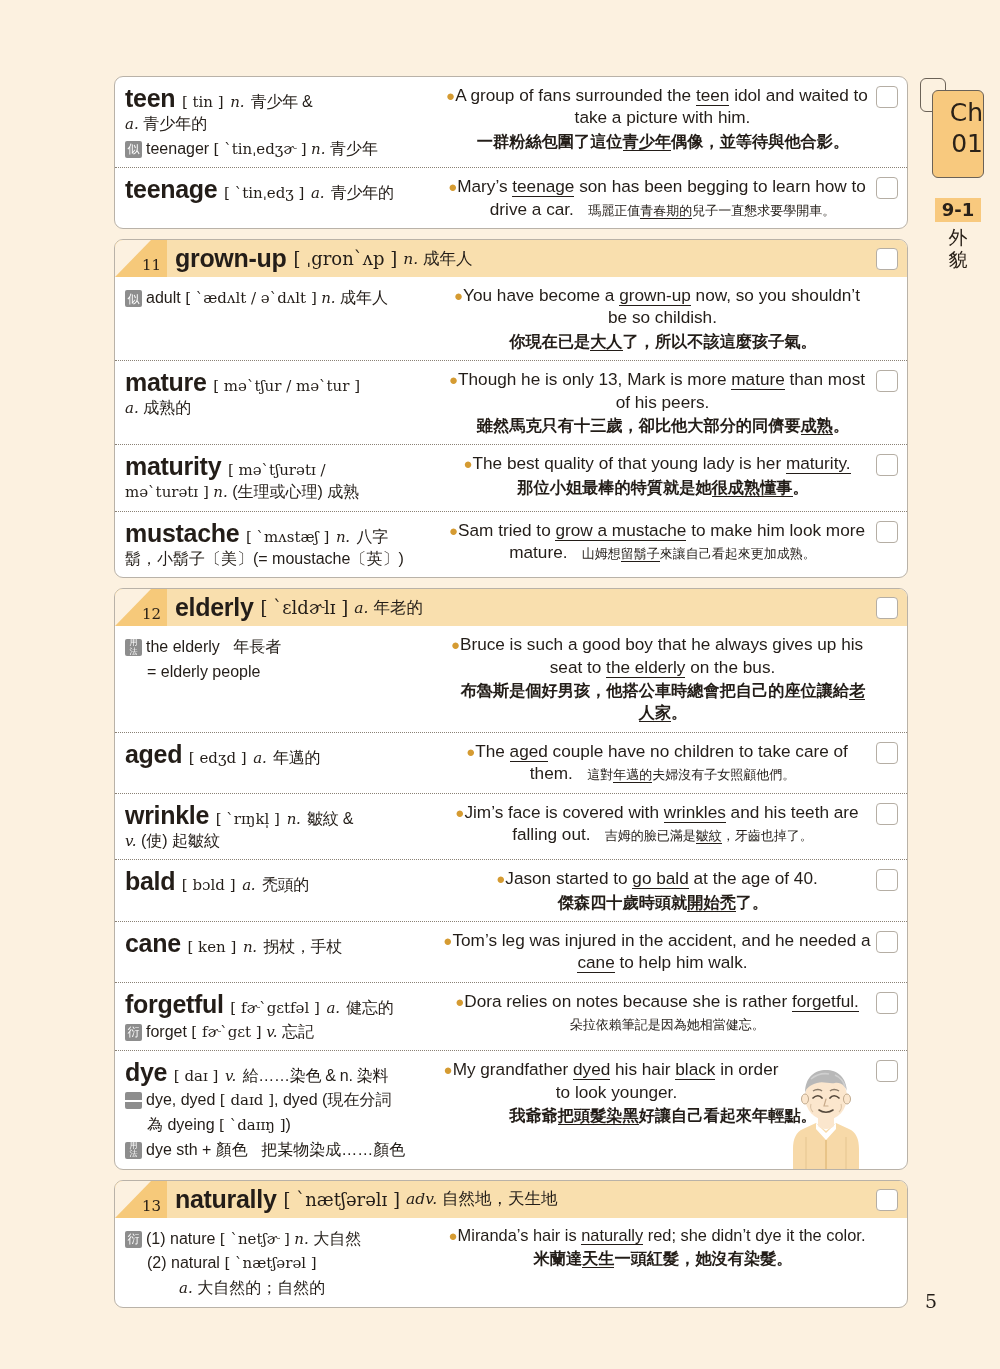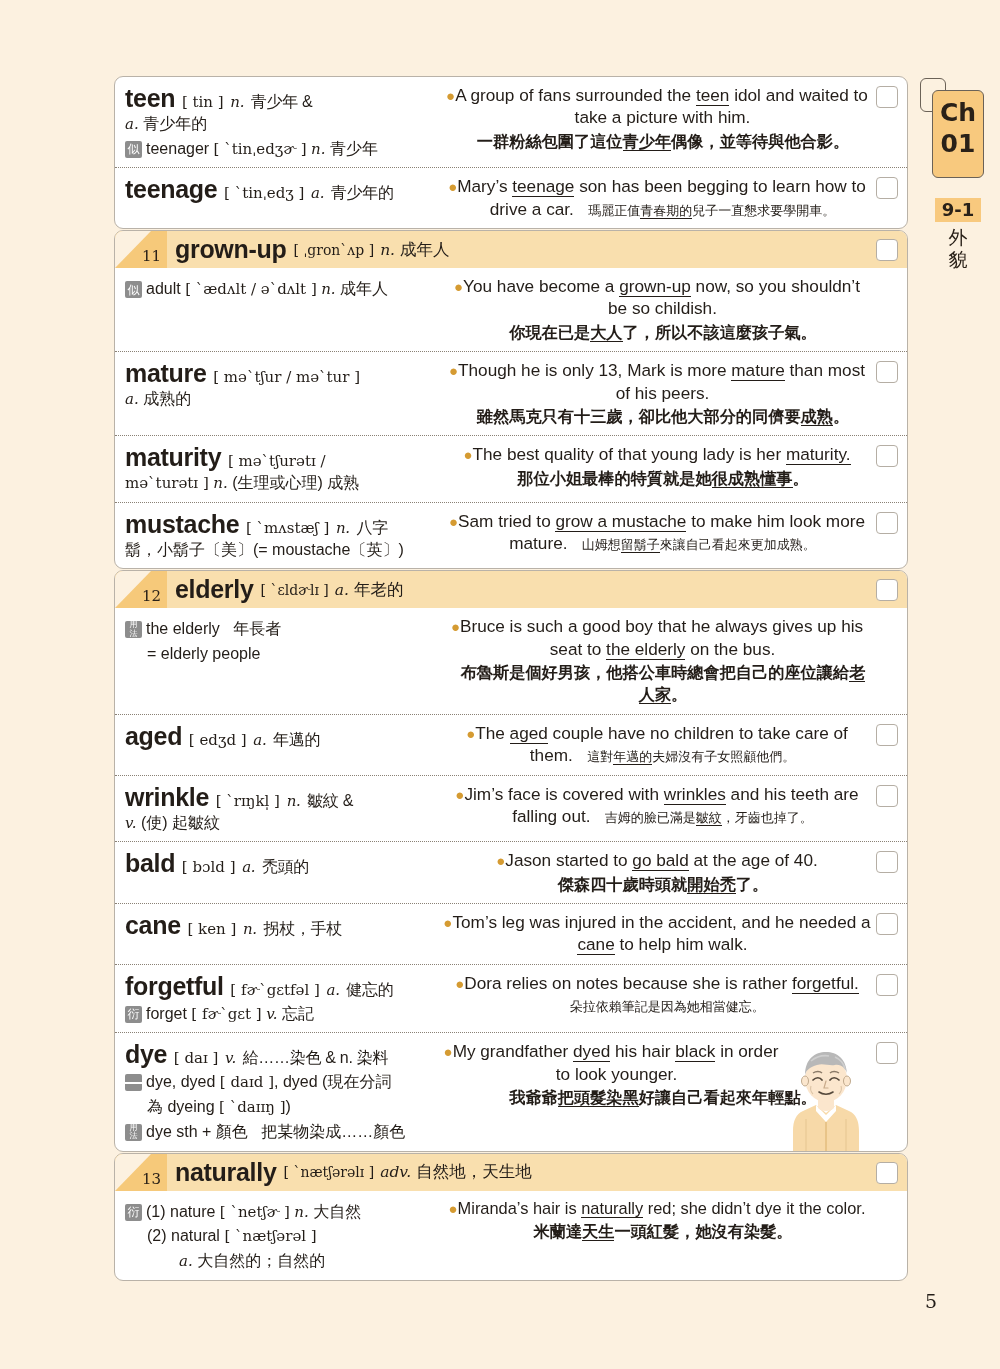--- a/index.html
+++ b/index.html
@@ -29,21 +29,21 @@
     top: 76px;
     width: 794px;
   }
 
   
   .card {
     background: #ffffff;
     border: 1px solid #b9b2a8;
     border-radius: 9px;
     box-sizing: border-box;
-    margin-bottom: 1px;
+    margin-bottom: 10px;
     position: relative;
   }
 
   
   .group-card { overflow: visible; }
 
   .group-header {
     background: #f9dfae;
     border-radius: 8px 8px 0 0;
     height: 37px;
@@ -53,21 +53,21 @@
     position: relative;
   }
   .group-header .hdr-word {
     font-size: 25px;
     font-weight: bold;
     letter-spacing: -0.3px;
     line-height: 1;
   }
   .group-header .hdr-phon {
     font-family: "DejaVu Serif", "Liberation Serif", serif;
-    font-size: 14px;
+    font-size: 18px;
     margin-left: 7px;
     letter-spacing: 0px;
   }
   .group-header .hdr-pos {
     font-family: "DejaVu Serif", "Liberation Serif", serif;
     font-style: italic;
     font-size: 15.5px;
     margin-left: 6px;
   }
   .group-header .hdr-def {
@@ -255,23 +255,23 @@
     position: absolute;
     left: 12px; top: 12px;
     width: 52px; height: 88px;
     background: #f8c97e;
     border: 1.6px solid #6b6257;
     border-radius: 6px;
     box-sizing: border-box;
     padding-top: 6px;
   }
   .tab-main div {
-    text-align: center;
+    text-align: right;
     font-size: 25px;
-    font-weight: bold;
+    font-weight: normal;
     font-family: "DejaVu Sans", sans-serif;
     line-height: 1.25;
     color: #2a2118;
   }
   .tab-sub {
     position: absolute;
     left: 15px;
     top: 120px;
     width: 46px;
     text-align: center;

